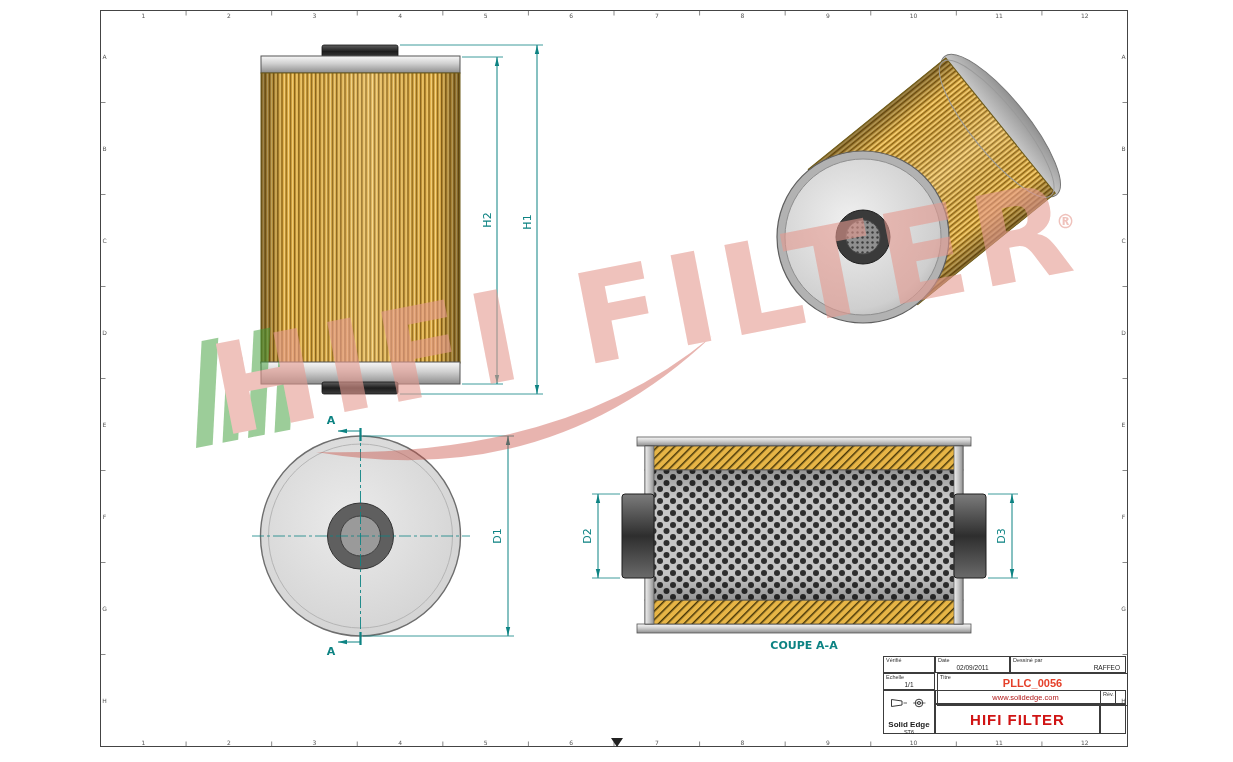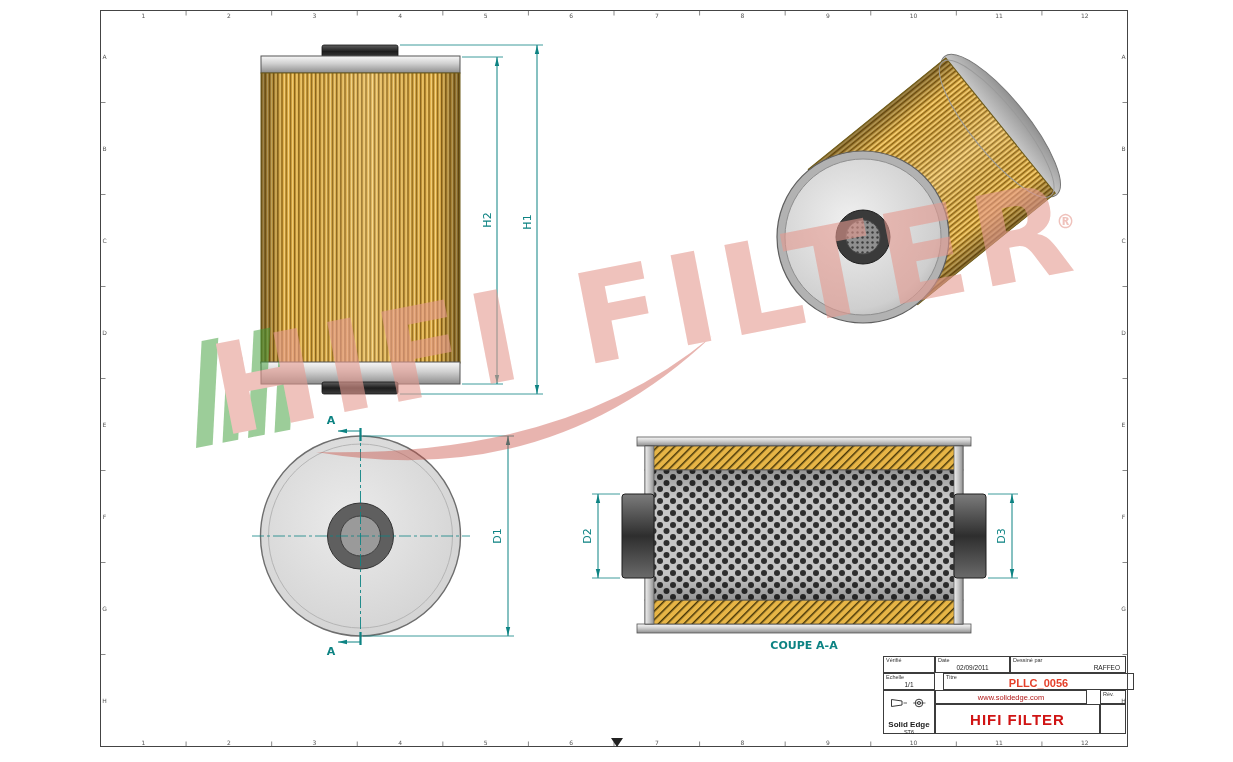--- a/index.html
+++ b/index.html
@@ -280,40 +280,40 @@
     <span class="val" style="top:8px">02/09/2011</span>
   </div>
   <div class="cell" style="left:127px;top:0;width:116px;height:17px">
     <span class="lab">Dessiné par</span>
     <span class="val" style="top:8px;text-align:right;padding-right:5px">RAFFEO</span>
   </div>
   <div class="cell" style="left:0;top:17px;width:52px;height:17px">
     <span class="lab">Echelle</span>
     <span class="val" style="top:8px">1/1</span>
   </div>
-  <div class="cell" style="left:60px;top:17px;width:191px;height:17px">
+  <div class="cell" style="left:54px;top:17px;width:191px;height:33px">
     <span class="lab">Titre</span>
     <span class="val" style="top:4px;font-size:11px;font-weight:bold;color:#e5402a">PLLC_0056</span>
   </div>
   <div class="cell" style="left:0;top:34px;width:52px;height:44px;text-align:center">
     <div style="margin-top:3px">
       <svg width="18" height="10">
         <path d="M1.5,1.5 L12,3 L12,7 L1.5,8.5 Z" fill="none" stroke="#222" stroke-width="0.9"></path>
         <line x1="13.5" y1="5" x2="17" y2="5" stroke="#222" stroke-width="0.7"></line>
       </svg>
       <svg width="16" height="10">
         <circle cx="7" cy="5" r="3.8" fill="none" stroke="#222" stroke-width="0.9"></circle>
         <circle cx="7" cy="5" r="1.6" fill="none" stroke="#222" stroke-width="0.8"></circle>
         <line x1="1" y1="5" x2="13.5" y2="5" stroke="#222" stroke-width="0.6"></line>
       </svg>
     </div>
     <div style="font-size:8px;font-weight:bold;margin-top:8px">Solid Edge</div>
     <div style="font-size:5.5px">ST6</div>
   </div>
-  <div class="cell flexc" style="left:52px;top:34px;width:152px;height:14px">
+  <div class="cell flexc" style="left:52px;top:34px;width:181px;height:14px">
     <span style="font-size:7.5px;color:#b01818">www.solidedge.com</span>
   </div>
   <div class="cell" style="left:217px;top:34px;width:26px;height:14px">
     <span class="lab">Rév.</span>
   </div>
   <div class="cell flexc" style="left:52px;top:48px;width:165px;height:30px">
     <span style="font-size:15px;font-weight:bold;color:#d01414;letter-spacing:1px">HIFI FILTER</span>
   </div>
   <div class="cell" style="left:217px;top:48px;width:26px;height:30px"></div>
 </div>

